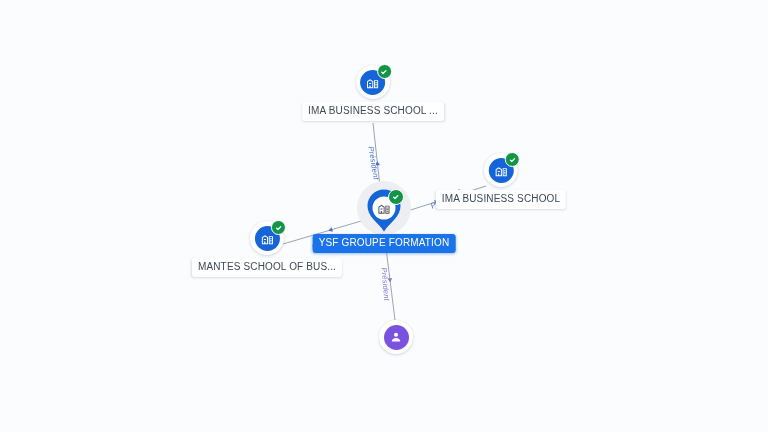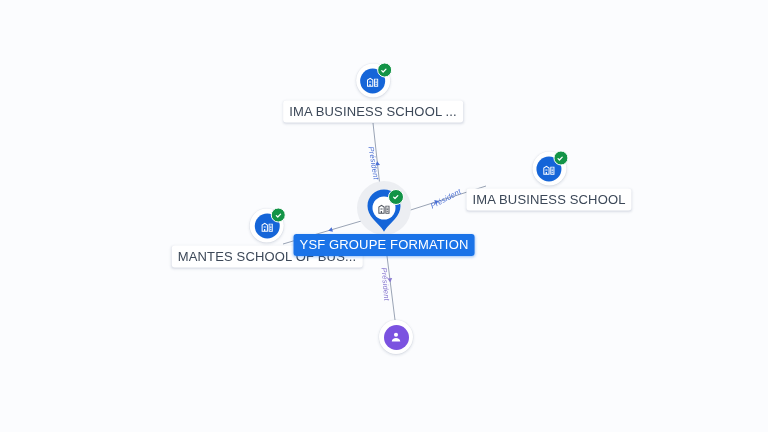--- a/index.html
+++ b/index.html
@@ -72,21 +72,21 @@
     align-items: center;
     justify-content: center;
   }
   .verified-badge svg { display:block; }
 
   
   .node-label {
     margin-top: 3px;
     background: #ffffff;
     color: #3c4858;
-    font-size: 13px;
+    font-size: 10px;
     letter-spacing: 0.15px;
     line-height: 1;
     padding: 4px 6px 5px;
     border-radius: 3px;
     white-space: nowrap;
     box-shadow: 0 1px 2.5px rgba(40,60,100,0.17);
   }
   .node-label.selected {
     background: #1a73e8;
     color: #ffffff;
@@ -208,38 +208,38 @@
       </div>
       <span class="verified-badge">
         <svg width="8" height="8" viewBox="0 0 12 12" fill="none" aria-hidden="true">
           <path d="M2.4 6.2l2.1 2.1 4.2-4.4" stroke="#ffffff" stroke-width="1.9" stroke-linecap="round" stroke-linejoin="round"></path>
         </svg>
       </span>
     </div>
     <div class="node-label">IMA BUSINESS SCHOOL ...</div>
   </div>
 
-  <div class="node" style="left:501px; top:181px;margin-left:48px;">
+  <div class="node" style="left:501px; top:181px;">
     <div class="node-circle">
       <div class="node-disc">
         <svg width="15" height="15" viewBox="0 0 24 24" fill="#ffffff" aria-hidden="true">
           <path d="M3 21V10l5-3.4L13 10v11H3zm1.6-1.6h2.2v-2.6h2v2.6h2.6V10.9L8 8.6l-3.4 2.3v8.5zM6.3 12.9h3.4v1.5H6.3v-1.5z"></path>
           <path d="M14.2 21V8.2h6.6V21h-6.6zm1.5-1.5h3.6V9.7h-3.6v9.8zm.6-8.1h2.4v1.3h-2.4v-1.3zm0 2.7h2.4v1.3h-2.4v-1.3zm0 2.7h2.4v1.3h-2.4v-1.3z"></path>
         </svg>
       </div>
       <span class="verified-badge">
         <svg width="8" height="8" viewBox="0 0 12 12" fill="none" aria-hidden="true">
           <path d="M2.4 6.2l2.1 2.1 4.2-4.4" stroke="#ffffff" stroke-width="1.9" stroke-linecap="round" stroke-linejoin="round"></path>
         </svg>
       </span>
     </div>
     <div class="node-label">IMA BUSINESS SCHOOL</div>
   </div>
 
-  <div class="node" style="left:267px; top:238px;">
+  <div class="node" style="left:267px; top:249px;">
     <div class="node-circle">
       <div class="node-disc">
         <svg width="15" height="15" viewBox="0 0 24 24" fill="#ffffff" aria-hidden="true">
           <path d="M3 21V10l5-3.4L13 10v11H3zm1.6-1.6h2.2v-2.6h2v2.6h2.6V10.9L8 8.6l-3.4 2.3v8.5zM6.3 12.9h3.4v1.5H6.3v-1.5z"></path>
           <path d="M14.2 21V8.2h6.6V21h-6.6zm1.5-1.5h3.6V9.7h-3.6v9.8zm.6-8.1h2.4v1.3h-2.4v-1.3zm0 2.7h2.4v1.3h-2.4v-1.3zm0 2.7h2.4v1.3h-2.4v-1.3z"></path>
         </svg>
       </div>
       <span class="verified-badge">
         <svg width="8" height="8" viewBox="0 0 12 12" fill="none" aria-hidden="true">
           <path d="M2.4 6.2l2.1 2.1 4.2-4.4" stroke="#ffffff" stroke-width="1.9" stroke-linecap="round" stroke-linejoin="round"></path>

